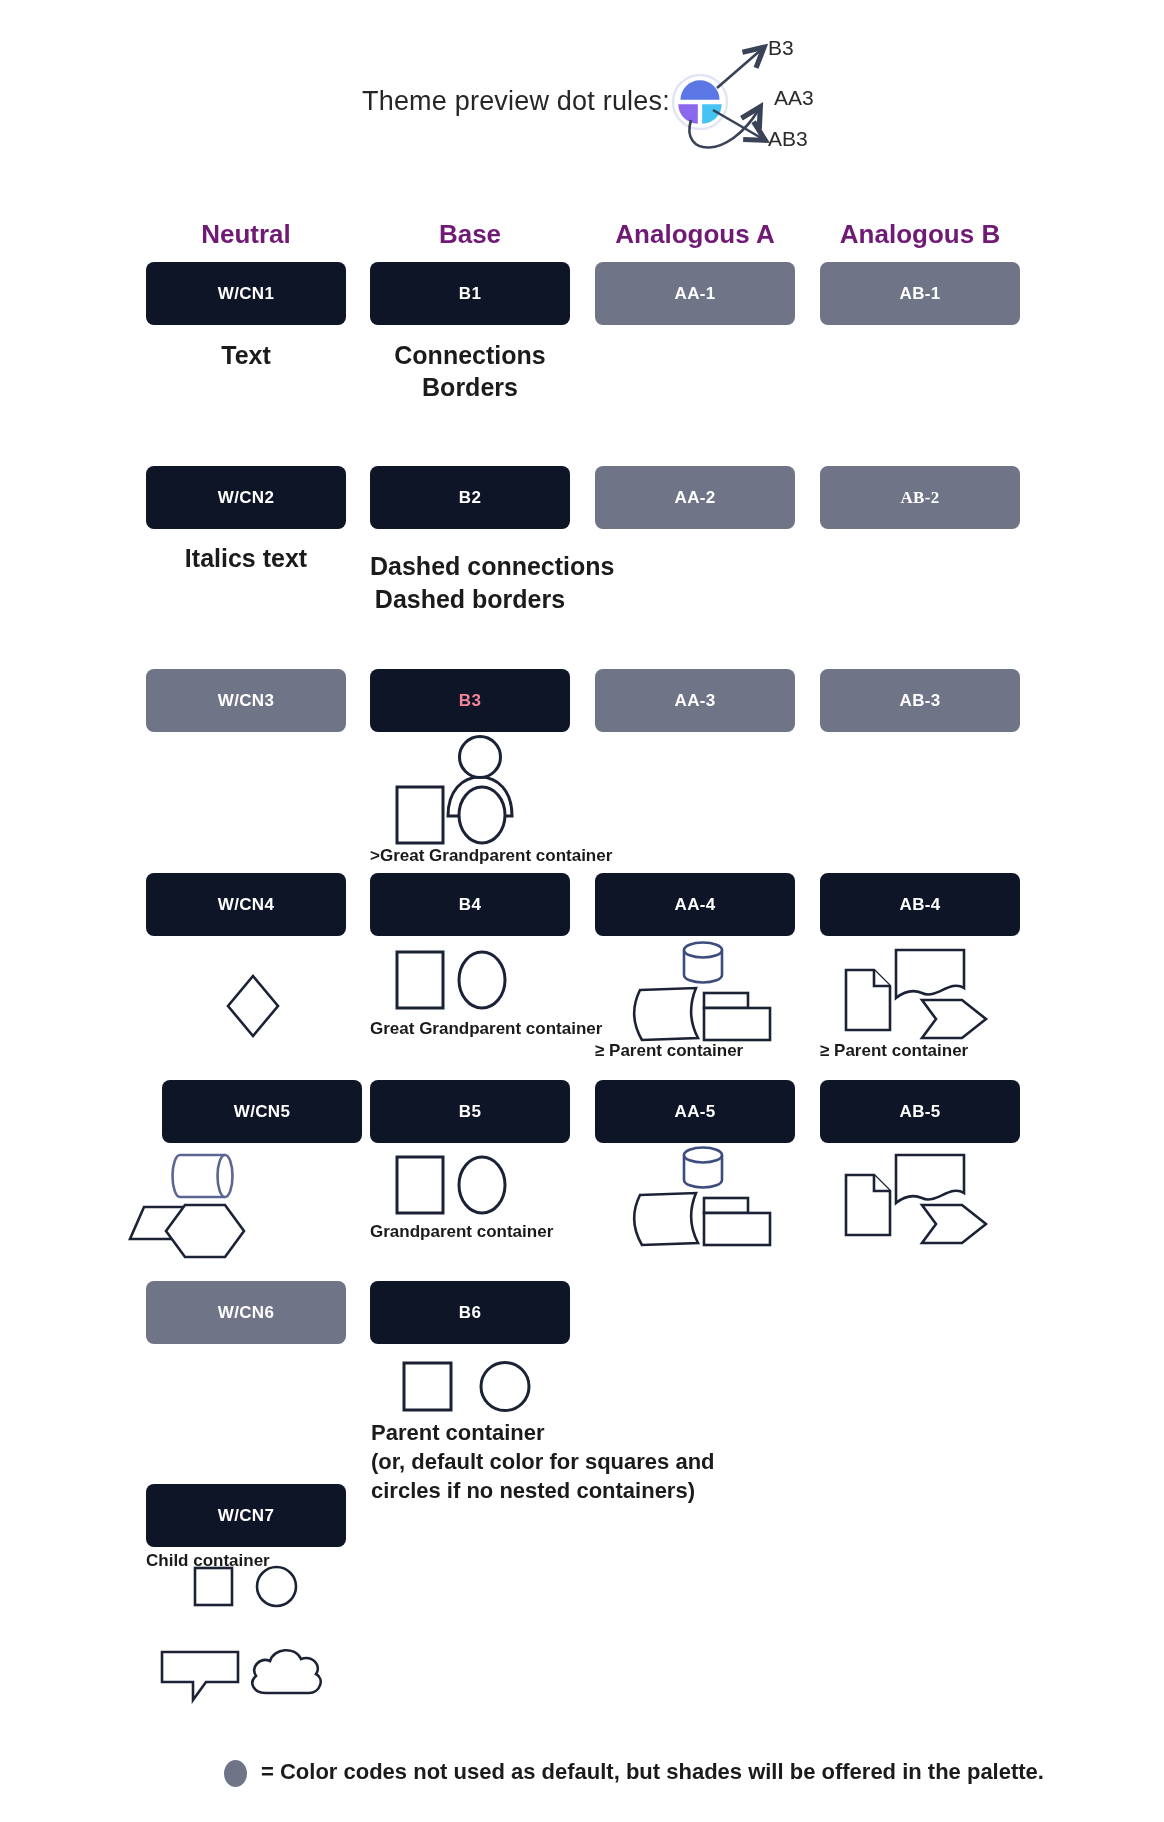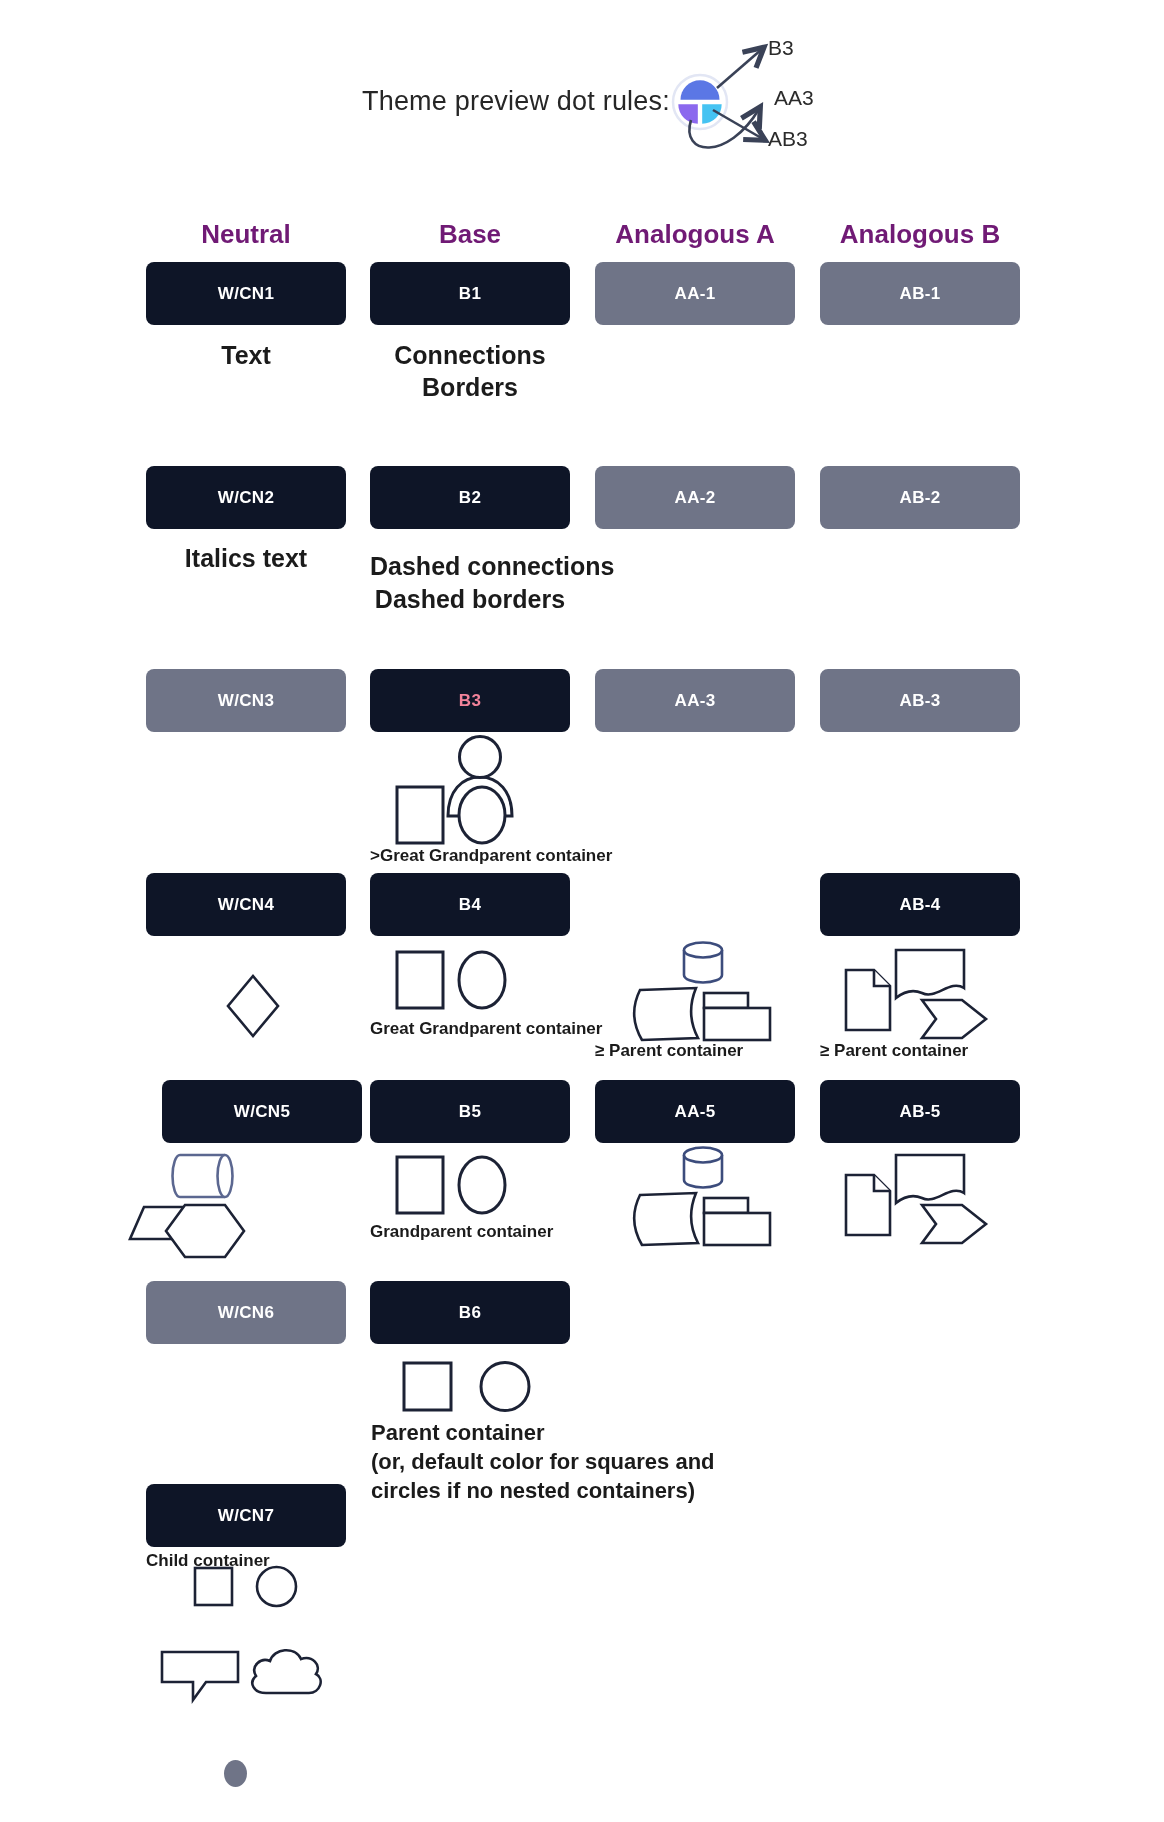--- a/index.html
+++ b/index.html
@@ -63,40 +63,41 @@
   <div class="abs sw dark" style="left:370px;top:262px;">B1</div>
   <div class="abs sw gray" style="left:595px;top:262px;">AA-1</div>
   <div class="abs sw gray" style="left:820px;top:262px;">AB-1</div>
   <div class="abs note" style="left:146px;top:341px;">Text</div>
   <div class="abs note" style="left:370px;top:341px;">Connections</div>
   <div class="abs note" style="left:370px;top:373px;">Borders</div>
 
   <div class="abs sw dark" style="left:146px;top:466px;">W/CN2</div>
   <div class="abs sw dark" style="left:370px;top:466px;">B2</div>
   <div class="abs sw gray" style="left:595px;top:466px;">AA-2</div>
-  <div class="abs sw gray" style="left:820px;top:466px;">AB-2</div>
+  <div class="abs sw gray" style="left:820px;top:466px;font-family:Liberation Serif, serif;">AB-2</div>
   <div class="abs note" style="left:146px;top:544px;">Italics text</div>
   <div class="abs note" style="left:370px;top:552px;white-space:nowrap;">Dashed connections</div>
   <div class="abs note" style="left:370px;top:585px;">Dashed borders</div>
 
   <div class="abs sw gray" style="left:146px;top:669px;">W/CN3</div>
   <div class="abs sw dark" style="left:370px;top:669px;"><span class="pink">B3</span></div>
   <div class="abs sw gray" style="left:595px;top:669px;">AA-3</div>
   <div class="abs sw gray" style="left:820px;top:669px;">AB-3</div>
 
   <svg class="abs" style="left:380px;top:730px;" width="180" height="120" viewBox="0 0 180 120">
     <path class="shape" d="M68,86 C68,61 82,47 100,47 C118,47 132,61 132,86 Z"></path>
     <circle class="shape" cx="100" cy="27" r="20.5"></circle>
     <rect class="shape" x="17" y="57" width="46" height="56"></rect>
     <ellipse class="shape" cx="102" cy="85" rx="23" ry="28"></ellipse>
   </svg>
   <div class="abs caption" style="left:370px;top:846px;">&gt;Great Grandparent container</div>
 
   <div class="abs sw dark" style="left:146px;top:873px;">W/CN4</div>
   <div class="abs sw dark" style="left:370px;top:873px;">B4</div>
+  <div class="abs sw dark" style="left:595px;top:873px;">AA-4</div>
   <div class="abs sw dark" style="left:820px;top:873px;">AB-4</div>
 
   <svg class="abs" style="left:220px;top:970px;" width="70" height="74" viewBox="0 0 70 74">
     <polygon class="shape-thin" points="33,6 58,36 33,66 8,36"></polygon>
   </svg>
 
   <svg class="abs" style="left:390px;top:945px;" width="130" height="70" viewBox="0 0 130 70">
     <rect class="shape" x="7" y="7" width="46" height="56"></rect>
     <ellipse class="shape" cx="92" cy="35" rx="23" ry="28"></ellipse>
   </svg>
@@ -170,14 +171,15 @@
     <rect class="shape-thin" x="15" y="8" width="37" height="37"></rect>
     <circle class="shape-thin" cx="96.5" cy="26.5" r="19.5"></circle>
   </svg>
 
   <svg class="abs" style="left:148px;top:1636px;" width="190" height="84" viewBox="0 0 190 84">
     <path class="shape-thin" d="M14,16 H90 V46 H58 L45,64 V46 H14 Z"></path>
     <path class="shape-thin" d="M118,57 C106,57 100,47 108,40 C102,30 113,21 122,25 C126,12 147,10 153,23 C164,19 174,29 168,38 C177,43 172,57 161,57 Z"></path>
   </svg>
 
   <div class="abs footer-dot" style="left:224px;top:1760px;"></div>
+  <div class="abs footer-text" style="left:261px;top:1759px;">= Color codes not used as default, but shades will be offered in the palette.</div>
 
 </div>
 
 </body></html>

